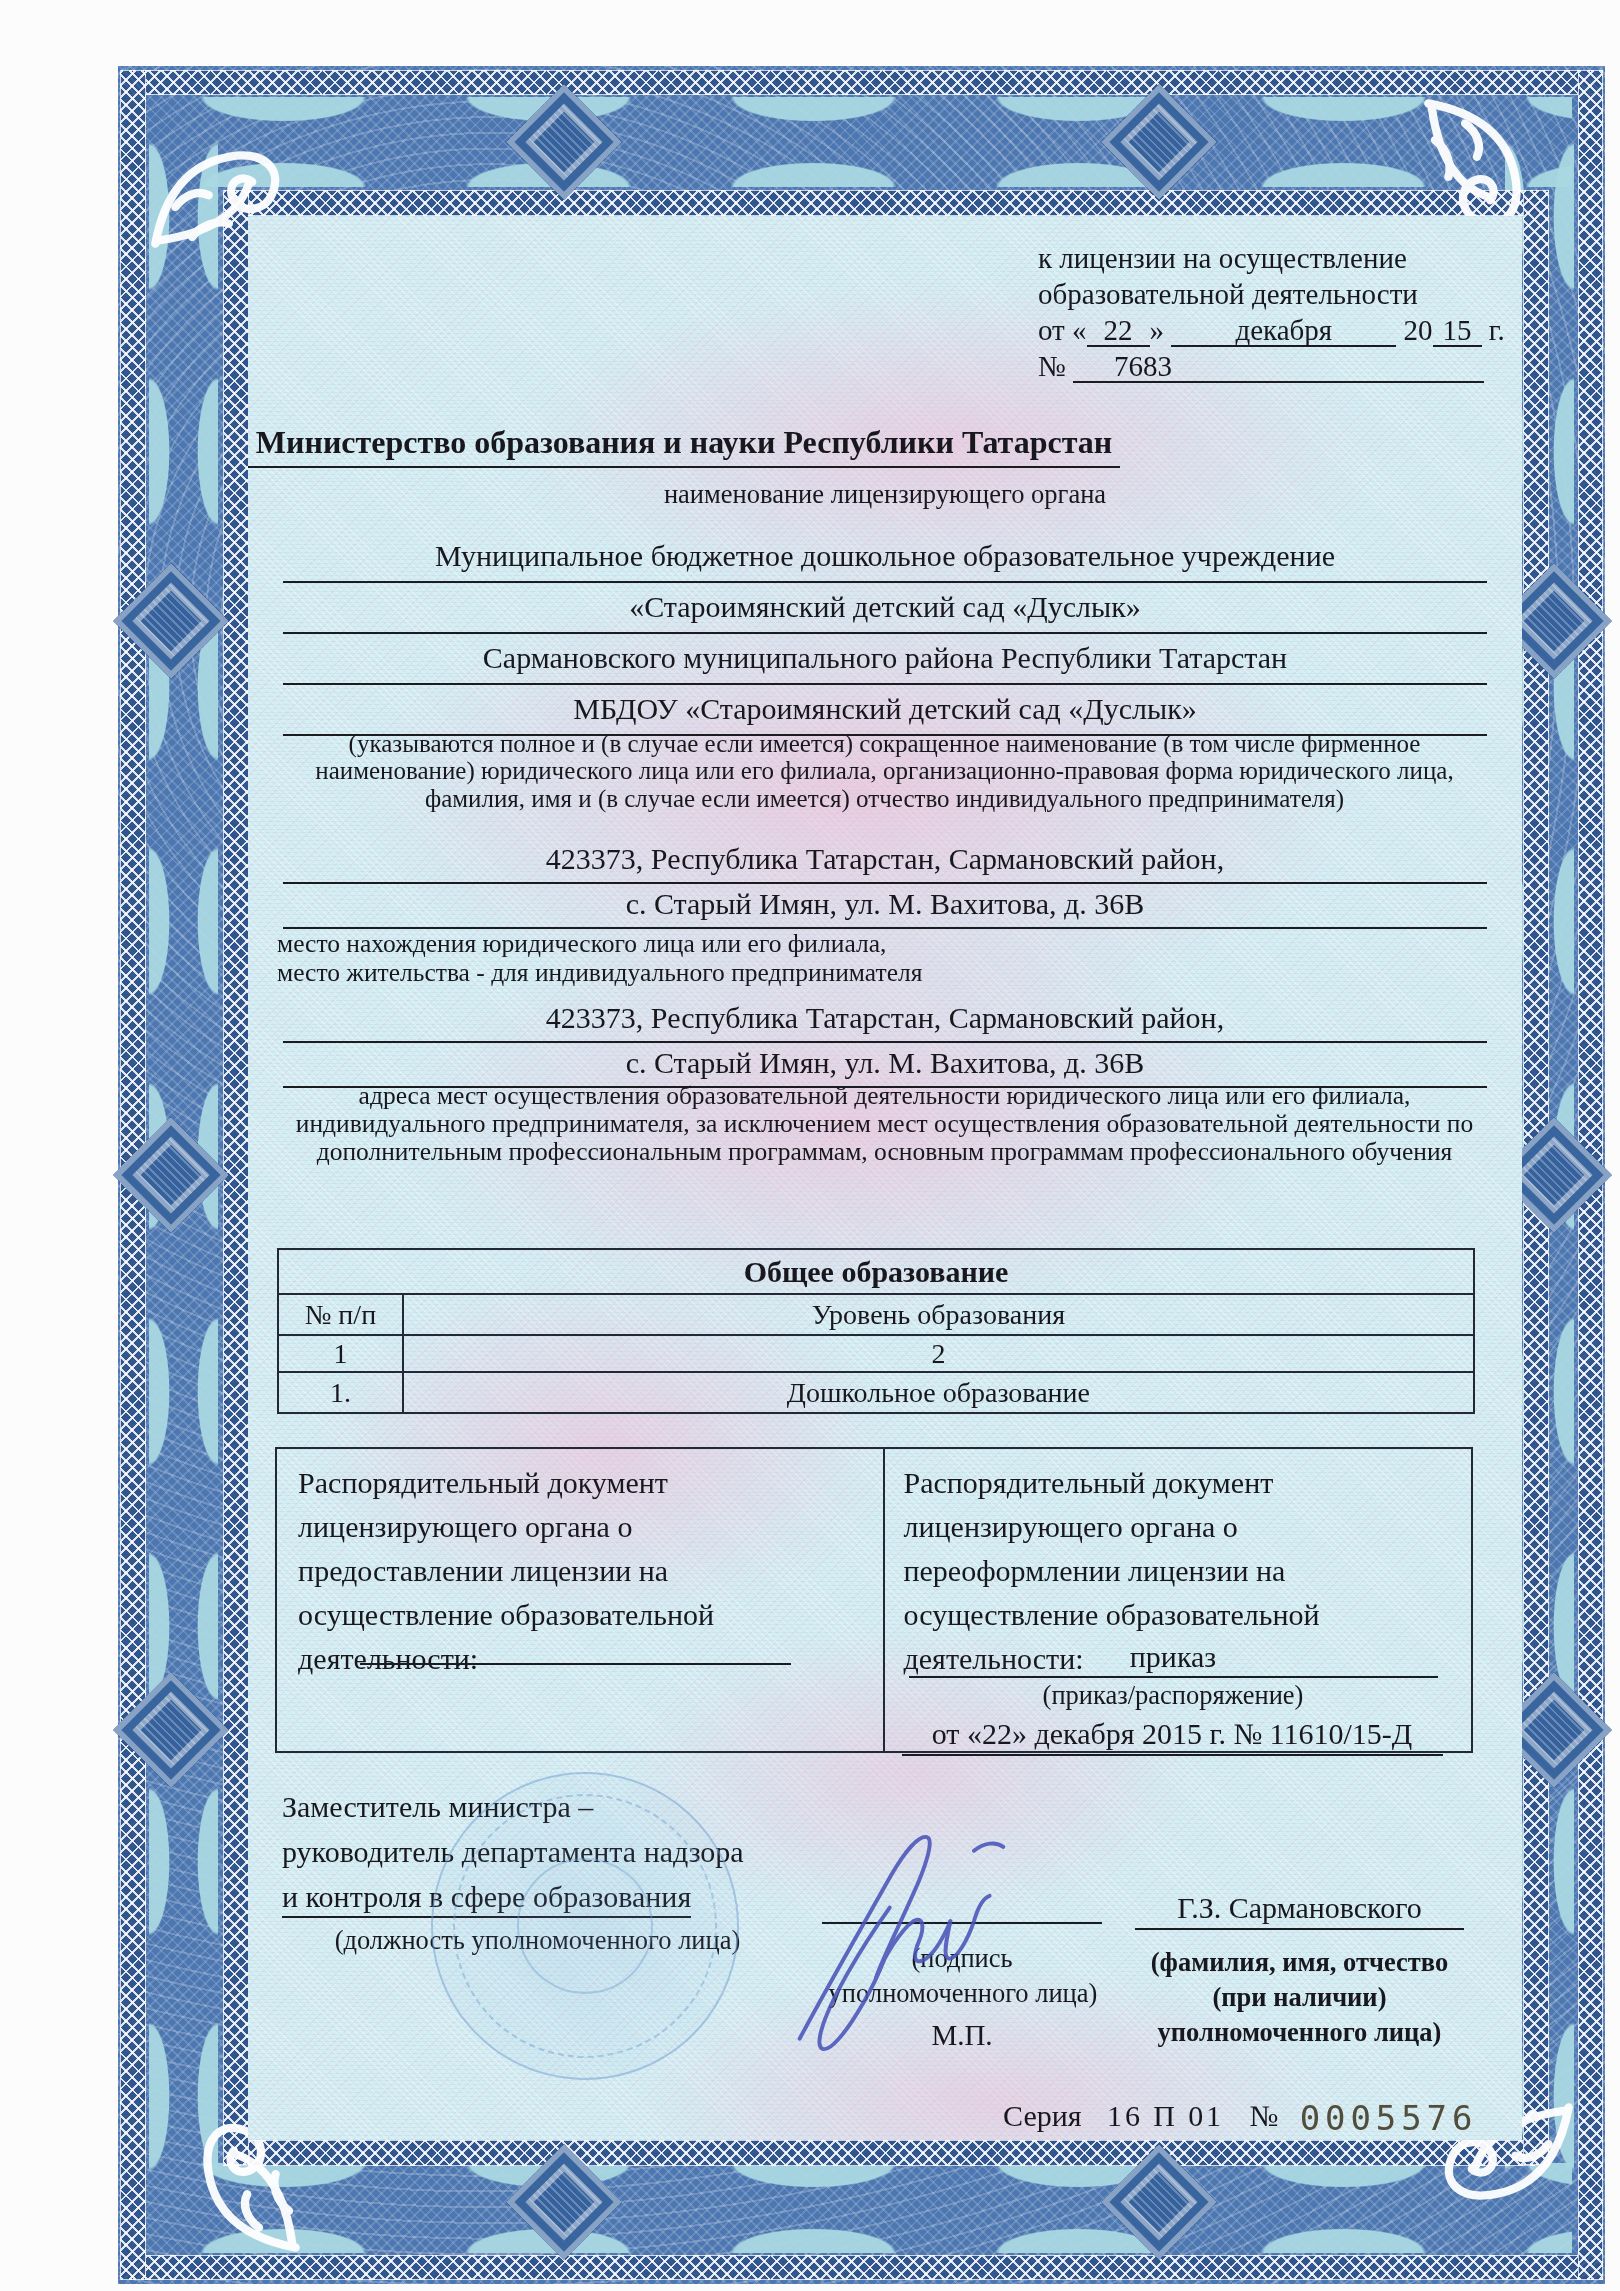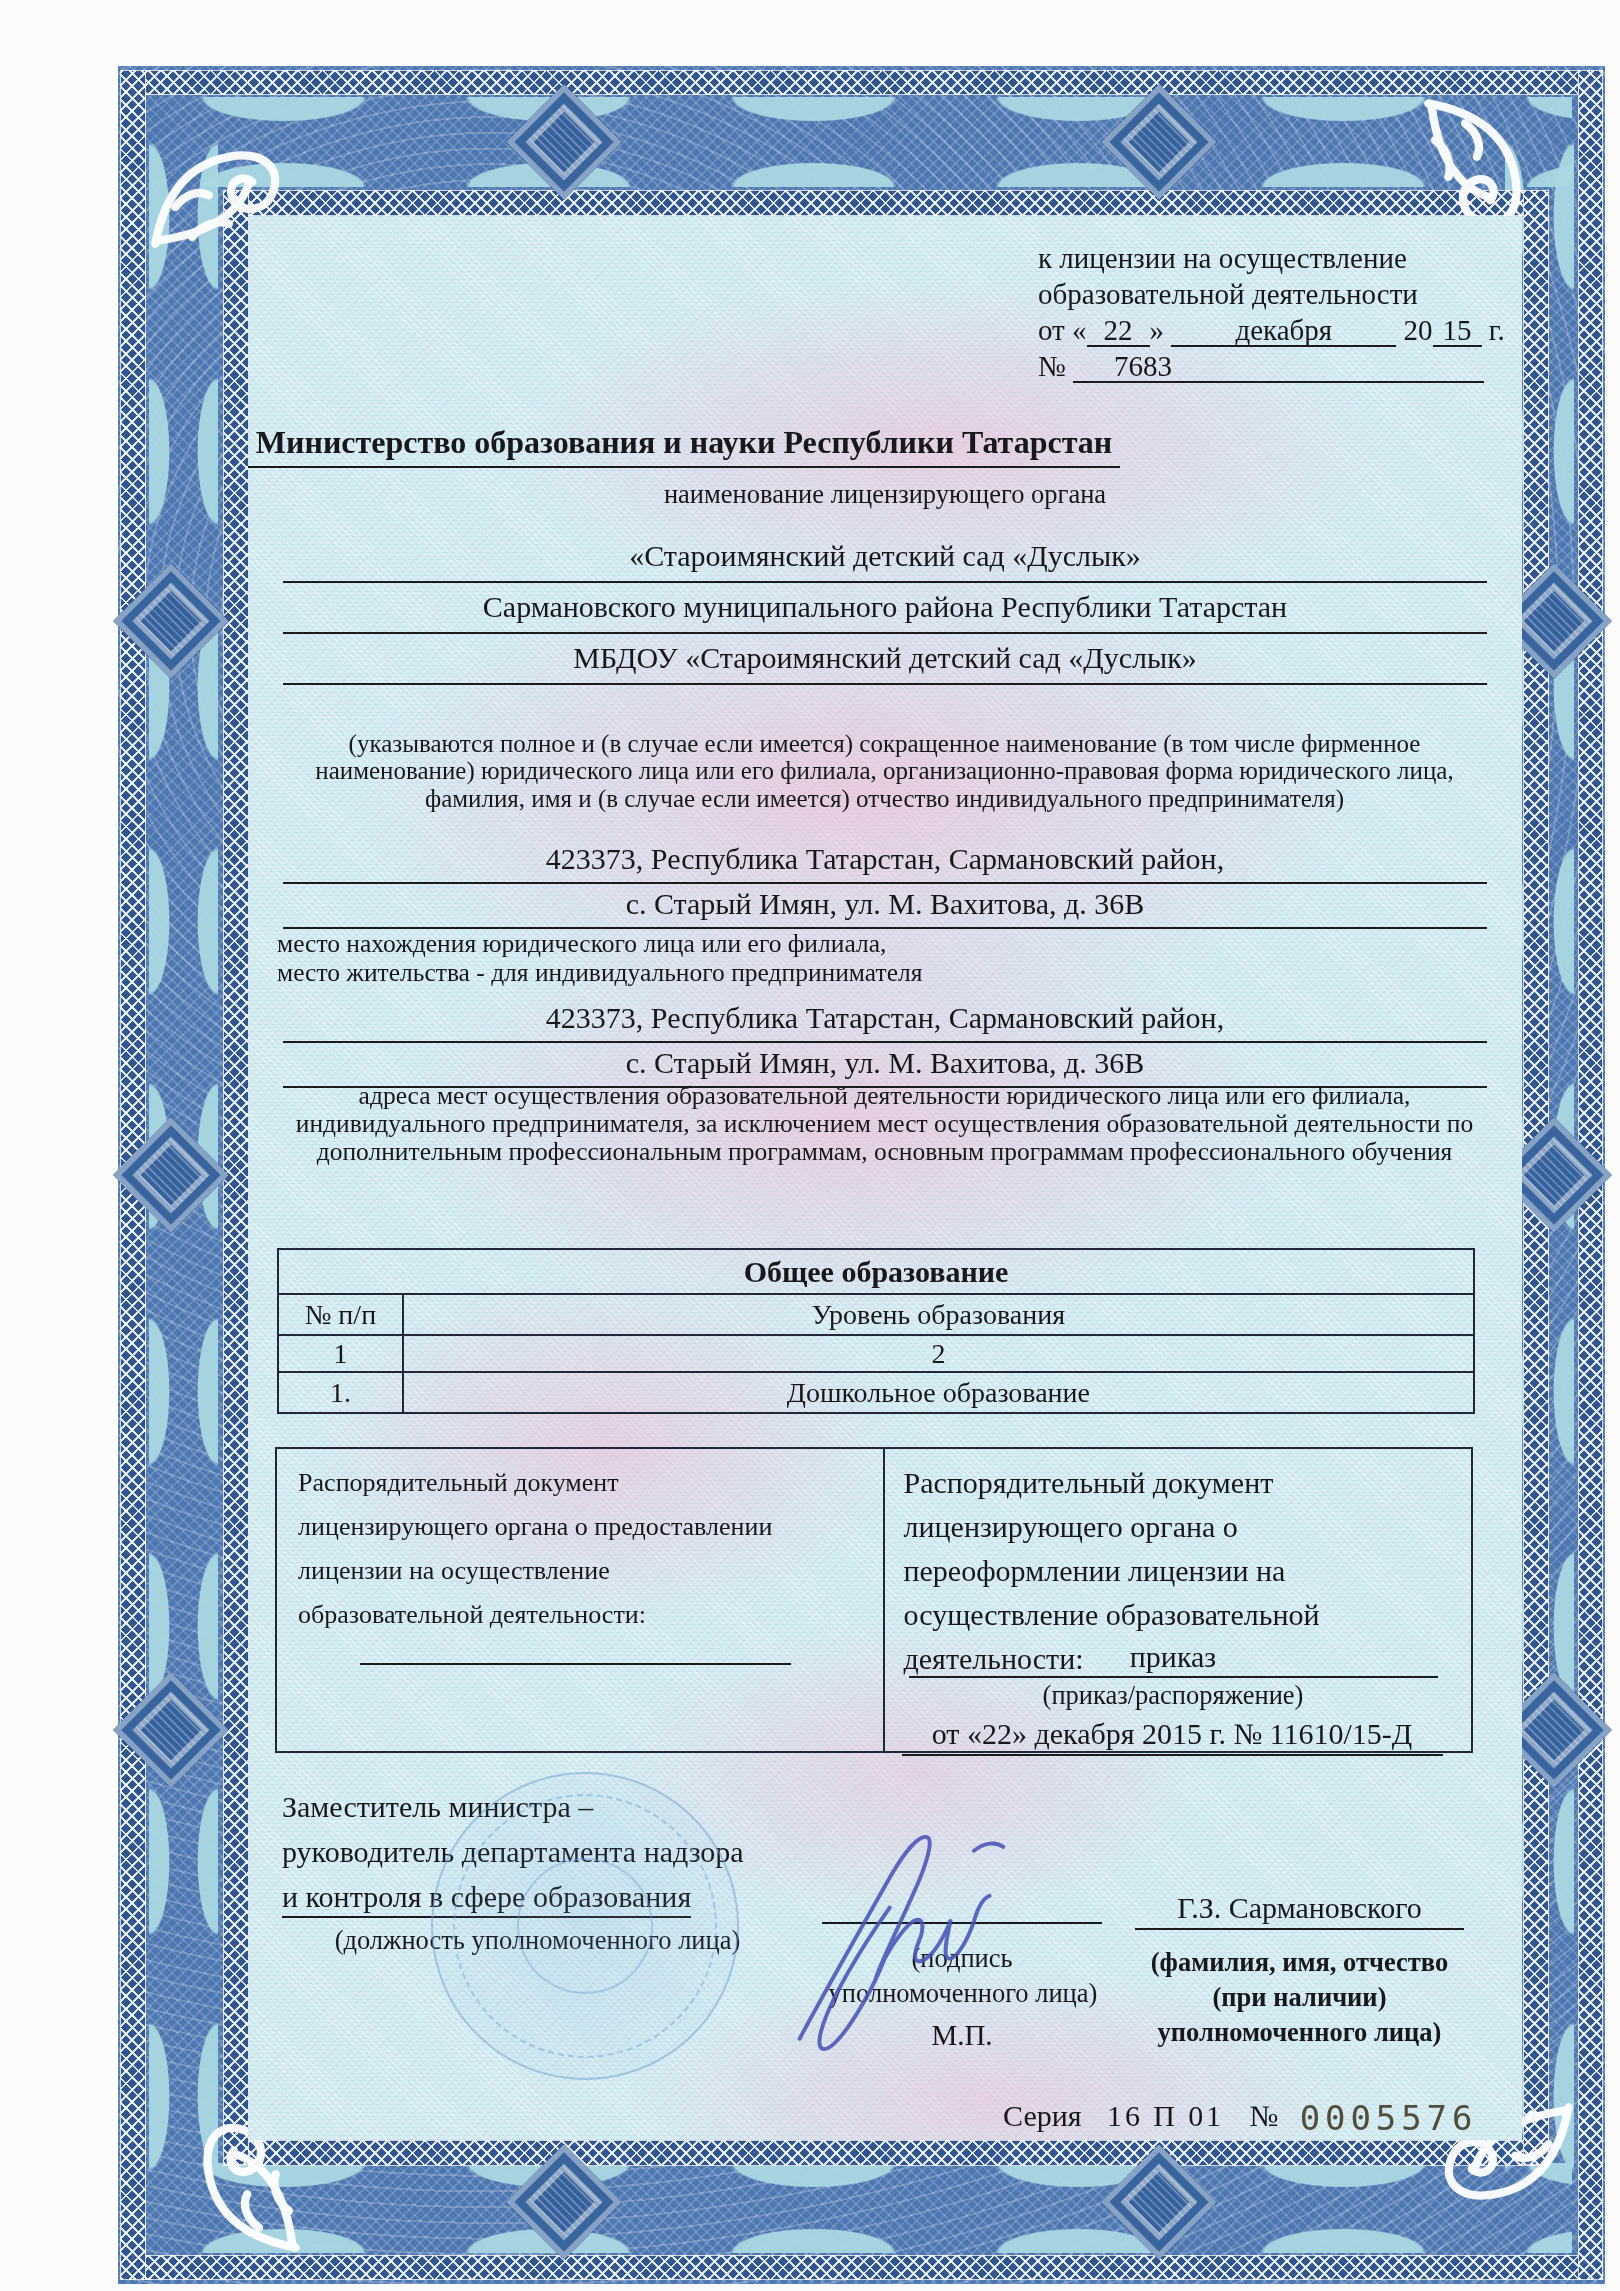--- a/index.html
+++ b/index.html
@@ -106,21 +106,21 @@
   table.edu td{border:2px solid #222838;text-align:center;padding:0 5.9px;}
   td.t-title{height:43px;font-size:30px;font-weight:700;}
   td.t-c1{width:111px;}
   tr.r-head td{height:39px;}
   tr.r-num td{height:35px;}
   tr.r-data td{height:39px;}
 
   
   .orders{left:26.5px;top:1231px;width:1198px;height:306px;border:2.9px solid #222838;box-sizing:border-box;}
   .orders .divider{position:absolute;left:606px;top:0;bottom:0;width:2px;background:#222838;}
-  .orders .cell-l{position:absolute;left:21.6px;top:11.8px;width:490px;font-size:26px;line-height:44px;}
+  .orders .cell-l{position:absolute;left:21.6px;top:11.8px;width:490px;font-size:30px;line-height:44px;}
   .orders .cell-r{position:absolute;left:627px;top:11.8px;width:510px;font-size:30px;line-height:44px;}
   .orders .blank-line{position:absolute;left:83px;top:214px;width:431px;border-bottom:2px solid var(--line);}
   .orders .prikaz{position:absolute;left:632px;top:190px;width:529px;text-align:center;font-size:30px;border-bottom:2px solid var(--line);padding-bottom:2px;}
   .orders .prikaz-cap{position:absolute;left:632px;top:231px;width:529px;text-align:center;font-size:26.5px;}
   .orders .ord-date{position:absolute;left:625px;top:267px;width:541px;text-align:center;font-size:30px;border-bottom:2px solid var(--line);padding-bottom:2.9px;}
 
   
   .pos1{left:34px;top:1573px;width:549px;font-size:30px;}
   .pos2{left:34px;top:1618px;width:549px;font-size:30px;}
   .pos3{left:34px;top:1663px;width:549px;font-size:30px;}
@@ -210,20 +210,21 @@
       <div>к лицензии на осуществление</div>
       <div>образовательной деятельности</div>
       <div><span>от «</span><span class="u" style="width:63px">22</span><span>»</span> <span class="u" style="width:225px">декабря</span> <span>20</span><span class="u" style="width:49px">15</span> <span>г.</span></div>
       <div><span>№</span> <span class="u" style="width:370px;text-align:left;padding-left:41px">7683</span></div>
     </div>
 
     <div class="abs auth-title"><span>Министерство образования и науки Республики Татарстан</span></div>
     <div class="abs auth-cap">наименование лицензирующего органа</div>
 
     <div class="abs org">
+      <div class="ruled">Муниципальное бюджетное дошкольное образовательное учреждение</div>
       <div class="ruled">«Староимянский детский сад «Дуслык»</div>
       <div class="ruled">Сармановского муниципального района Республики Татарстан</div>
       <div class="ruled">МБДОУ «Староимянский детский сад «Дуслык»</div>
     </div>
     <div class="abs org-cap">(указываются полное и (в случае если имеется) сокращенное наименование (в том числе фирменное наименование) юридического лица или его филиала, организационно-правовая форма юридического лица, фамилия, имя и (в случае если имеется) отчество индивидуального предпринимателя)</div>
 
     <div class="abs loc">
       <div class="ruled">423373, Республика Татарстан, Сармановский район,</div>
       <div class="ruled">с. Старый Имян, ул. М. Вахитова, д. 36В</div>
     </div>

